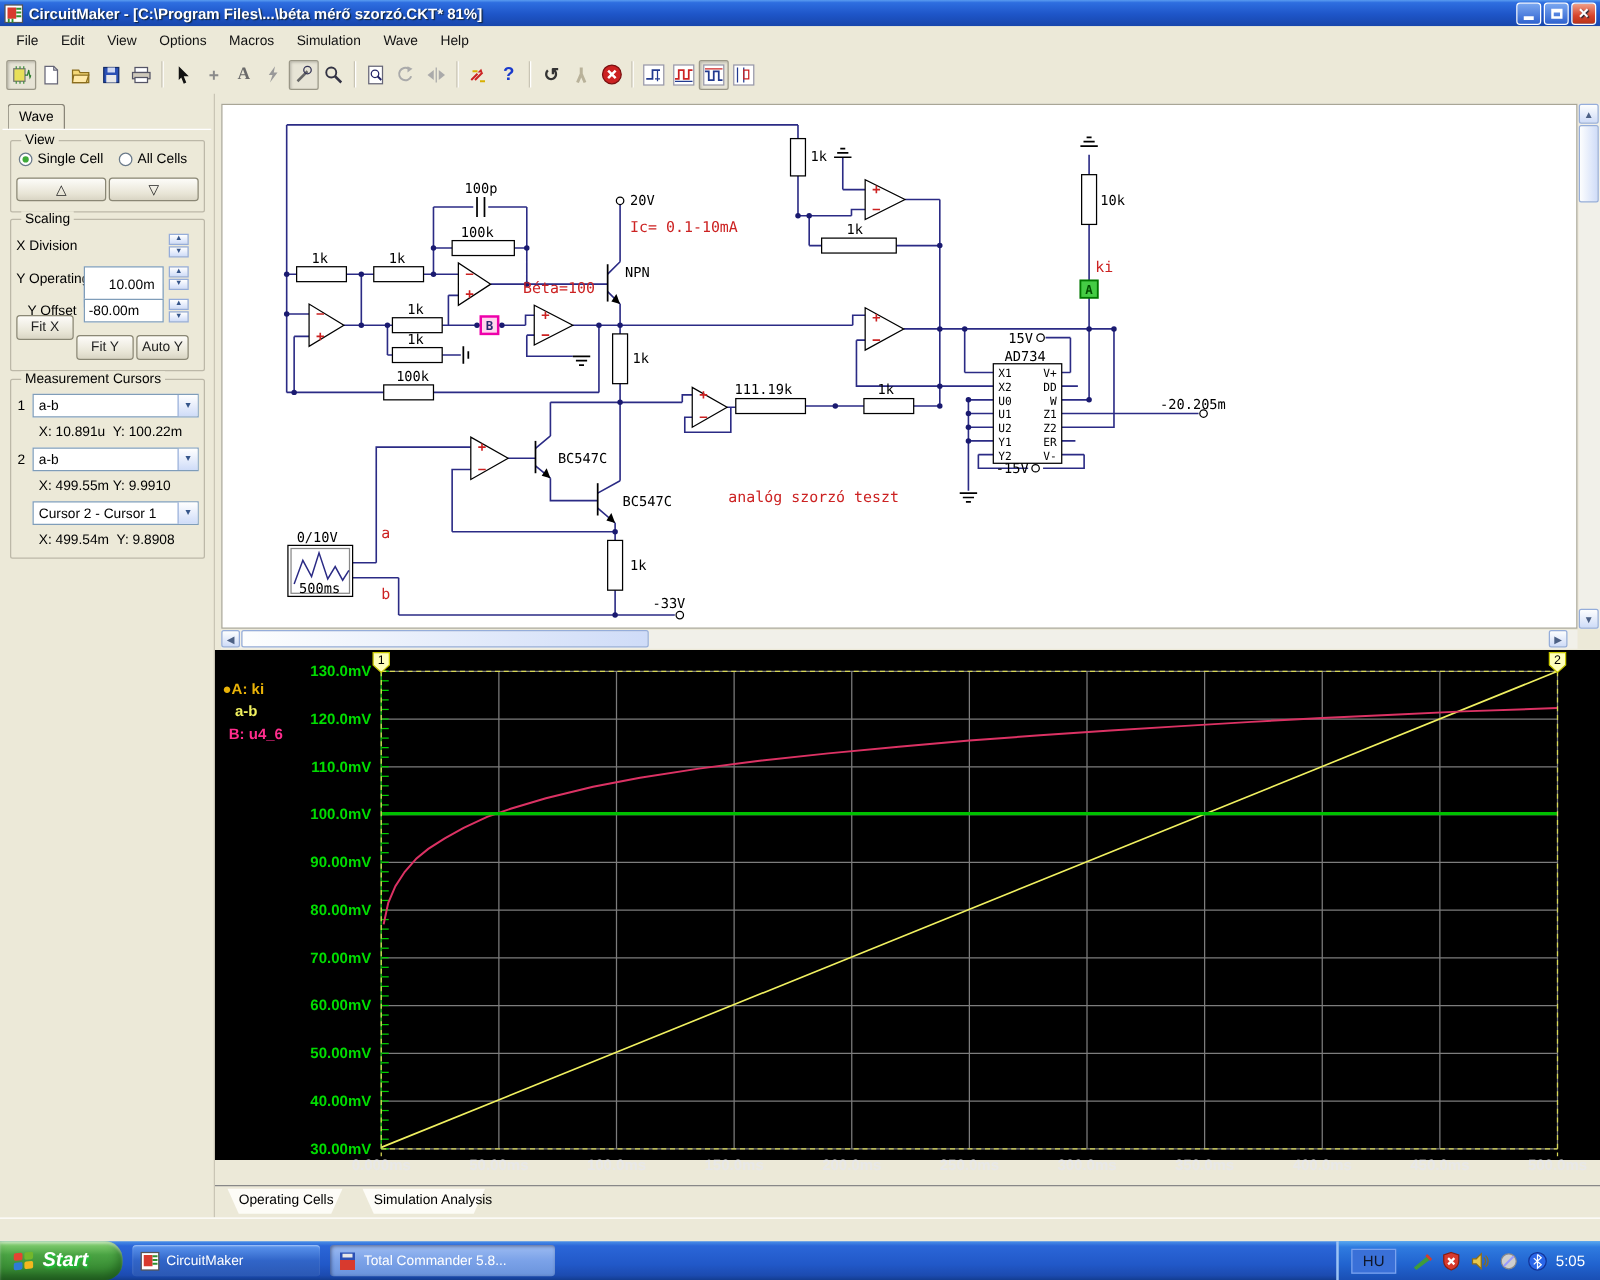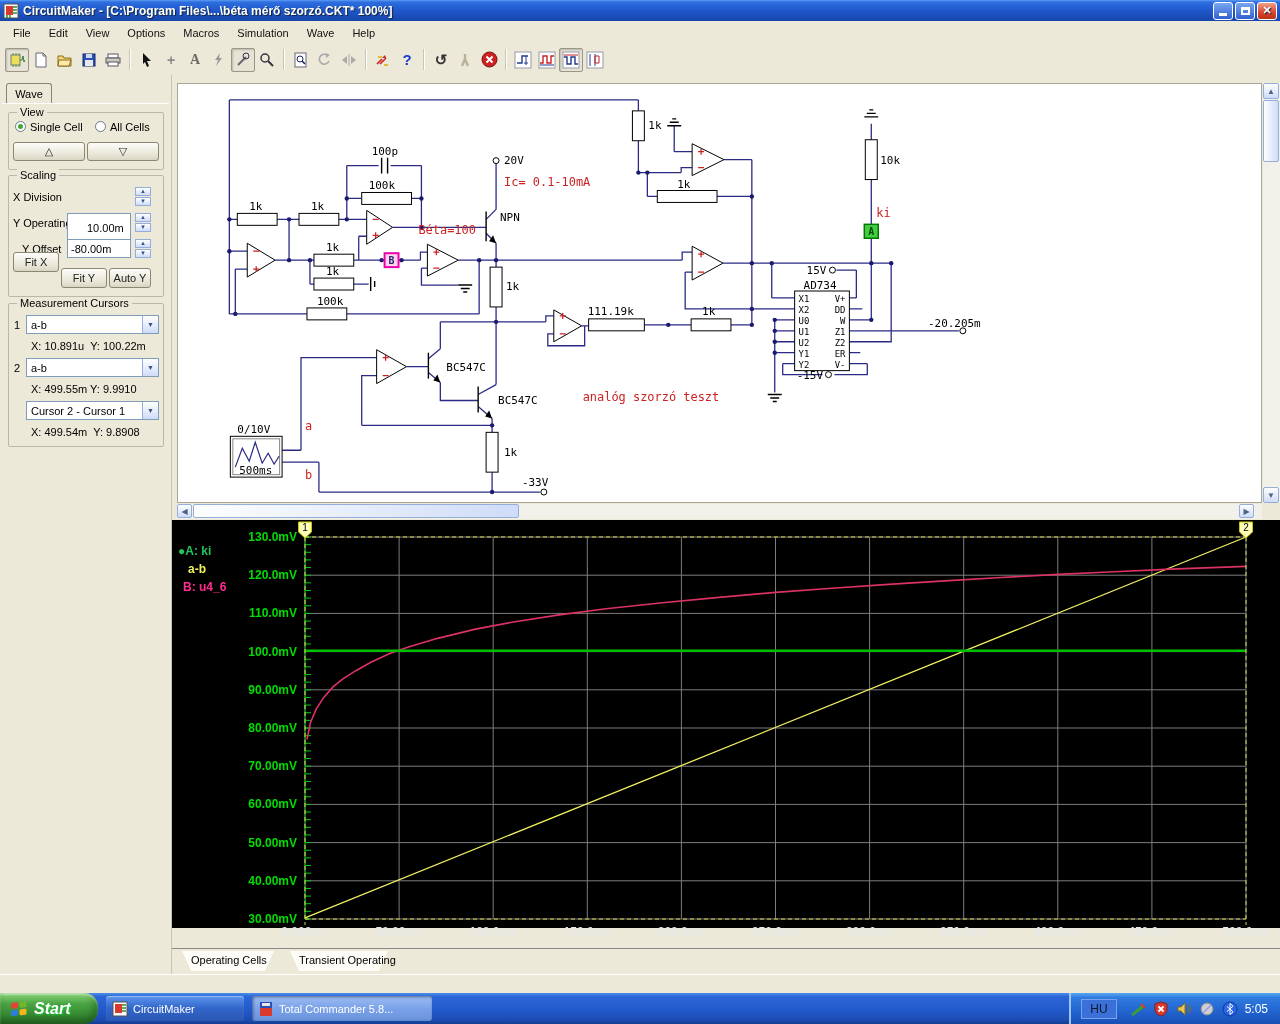--- a/index.html
+++ b/index.html
@@ -25,21 +25,21 @@
   .tbtn.pressed{border:1px solid #9a9787;background:#e7e4d6;box-shadow:inset 1px 1px 2px rgba(0,0,0,.2)}
   .tsep{width:2px;height:21px;border-left:1px solid #c9c5b5;border-right:1px solid #fff;margin:0 4px}
   .tglyph{font-weight:bold;font-size:14px}
   
   .sidebar{position:absolute;left:0;top:75px;width:172px;height:899px;background:#ece9d8;border-right:1px solid #c9c5b5}
   .wavetab{position:absolute;left:6px;top:8px;width:46px;height:21px;background:#ece9d8;border:1px solid #898578;border-bottom:none;
     border-radius:3px 3px 0 0;text-align:center;padding-top:4px}
   .paneltop{position:absolute;left:2px;top:28px;width:167px;height:0;border-top:1px solid #fff}
   .gbox{position:absolute;border:1px solid #bcb8a8;border-radius:2px}
   .gleg{position:absolute;top:-7px;left:8px;background:#ece9d8;padding:0 3px}
-  .radio{display:inline-flex;align-items:flex-start;gap:4px}
+  .radio{display:inline-flex;align-items:flex-end;gap:4px}
   .rdot{width:11px;height:11px;border-radius:50%;border:1px solid #6a7a8a;background:#fff;position:relative}
   .rdot.on:after{content:"";position:absolute;left:2px;top:2px;width:5px;height:5px;border-radius:50%;background:#3faa38}
   .xbtn{border:1px solid #8a8775;background:linear-gradient(#fdfcf9,#e8e5d6 70%,#d9d5c4);border-radius:3px;
     display:flex;align-items:center;justify-content:center;font-size:11px;color:#222}
   .xinput{border:1px solid #7f9db9;background:#fff;font-size:11px;padding:2px 3px;font-family:"Liberation Sans",sans-serif}
   .spin{position:absolute;width:16px;height:19px;display:flex;flex-direction:column;gap:1px}
   .spin div{flex:1;border:1px solid #95adda;background:linear-gradient(#fff,#cfdcf8);font-size:6px;line-height:7px;text-align:center;color:#35558a}
   .combo{position:absolute;height:19px;border:1px solid #7f9db9;background:#fff;display:flex;align-items:center;padding-left:4px}
   .combo .arrowbox{margin-left:auto;width:16px;height:100%;border-left:1px solid #95adda;background:linear-gradient(#fff,#cfdcf8);
     display:flex;align-items:center;justify-content:center;font-size:7px;color:#35558a}
@@ -76,39 +76,39 @@
   .tabbar{position:absolute;left:172px;top:948px;width:1108px;height:26px;background:#ece9d8;border-top:1px solid #888}
   .ttab{position:absolute;top:2px;height:0;border-top:20px solid #fdfcf7;border-left:9px solid transparent;border-right:9px solid transparent}
   .ttab span{position:absolute;top:-17px;left:0;right:0;text-align:center;white-space:nowrap;color:#000}
   .strip{position:absolute;left:0;top:974px;width:1280px;height:19px;background:#ece9d8;border-top:1px solid #fff}
   
   .taskbar{position:absolute;left:0;top:993px;width:1280px;height:31px;display:flex;align-items:stretch;
     background:linear-gradient(180deg,#4a90e8 0%,#2b66d8 12%,#2158c8 60%,#1c4bb0 88%,#133d91 100%)}
   .start{width:98px;display:flex;align-items:center;gap:5px;padding-left:9px;color:#fff;font-style:italic;font-weight:bold;font-size:16px;
     background:linear-gradient(180deg,#8ed87a 0%,#4aa343 35%,#388c33 70%,#2c712a 100%);border-radius:0 14px 14px 0;
     text-shadow:1px 1px 2px #1c3;box-shadow:inset -3px -4px 8px rgba(0,40,0,.35), inset 0 2px 2px rgba(255,255,255,.5)}
-  .task{margin:3px 0 3px 8px;width:138px;display:flex;align-items:center;gap:5px;padding:0 6px;color:#fff;font-size:11px;border-radius:3px;
+  .task{margin:3px 0 3px 8px;width:150px;display:flex;align-items:center;gap:5px;padding:0 6px;color:#fff;font-size:11px;border-radius:3px;
     background:linear-gradient(#5c96ef,#3165c8 50%,#2b58b4);box-shadow:inset 0 1px 1px rgba(255,255,255,.4)}
   .task.active{width:180px;background:linear-gradient(#9dbcf2,#7ba2e8 50%,#6a93dc);box-shadow:inset 1px 1px 3px rgba(0,0,30,.45)}
   .tray{margin-left:auto;display:flex;align-items:center;gap:7px;padding:0 12px 0 10px;color:#fff;
     background:linear-gradient(180deg,#57a7f0 0%,#2f7be0 15%,#2163cf 60%,#1a4fb4 100%);border-left:2px solid #9cc3f5}
   .hu{background:#3a70d8;border:1px solid #7aa2ee;padding:2px 8px;color:#0f172a;font-size:12px;margin-right:6px}
   .clock{font-size:12px}
   .trayicon{width:16px;height:16px}
 </style>
 </head>
 <body>
 
 <div class="titlebar">
   <svg class="appicon" viewBox="0 0 16 16">
     <rect x="1" y="1" width="14" height="14" fill="#fff" stroke="#555"></rect>
     <rect x="3" y="3" width="7" height="9" fill="#d83a2e"></rect>
     <path d="M10,4 h4 M10,7 h4 M10,10 h4 M4,12 v3 M7,12 v3" stroke="#2f8f2f" stroke-width="1.5" fill="none"></path>
   </svg>
-  <span>CircuitMaker - [C:\Program Files\...\béta mérő szorzó.CKT* 100%]</span>
+  <span>CircuitMaker - [C:\Program Files\...\béta mérő szorzó.CKT* 81%]</span>
   <div class="wbtns">
     <div class="wbtn">
         <span class="glyph-min"></span>
       </div>
     <div class="wbtn">
         <span class="glyph-max"></span>
       </div>
     <div class="wbtn close">
         <span>✕</span>
       </div>
@@ -644,32 +644,32 @@
       <text class="xlab" x="979.9" y="416" text-anchor="middle">450.0ms</text>
       <text class="xlab" x="1074" y="416" text-anchor="middle">500.0ms</text>
       <line class="curs" x1="133" y1="17" x2="133" y2="405"></line>
       <path d="M126.5,2 h13 v10 l-6.5,6 l-6.5,-6 z" fill="#ffffbb" stroke="#c8c800"></path>
       <text x="133" y="11" text-anchor="middle" font-size="10" fill="#000">1</text>
       <line class="curs" x1="1074" y1="17" x2="1074" y2="405"></line>
       <path d="M1067.5,2 h13 v10 l-6.5,6 l-6.5,-6 z" fill="#ffffbb" stroke="#c8c800"></path>
       <text x="1074" y="11" text-anchor="middle" font-size="10" fill="#000">2</text>
     </svg>
   <div class="legend">
-    <div class="leg-row" style="color: #22c55e;"><span>●</span><span>A: ki</span></div>
+    <div class="leg-row" style="color: #eab308;"><span>●</span><span>A: ki</span></div>
     <div class="leg-row" style="padding-left: 10px; color: rgb(240, 240, 96);"><span>a-b</span></div>
     <div class="leg-row" style="padding-left: 5px; color: rgb(255, 45, 141);"><span>B: u4_6</span></div>
   </div>
 </div>
 
 <div class="tabbar">
   <div class="ttab" style="left:10px;width:92px">
       <span>Operating Cells</span>
     </div>
   <div class="ttab" style="left:118px;width:98px">
-      <span>Transient Operating</span>
+      <span>Simulation Analysis</span>
     </div>
 </div>
 <div class="strip"></div>
 
 <div class="taskbar">
   <div class="start">
     <svg width="20" height="20" viewBox="0 0 20 20">
       <g transform="skewY(-6)">
           <rect x="2" y="4" width="7" height="6" rx="1.5" fill="#e34432"></rect>
           <rect x="10.5" y="4" width="7" height="6" rx="1.5" fill="#73b62c"></rect>

